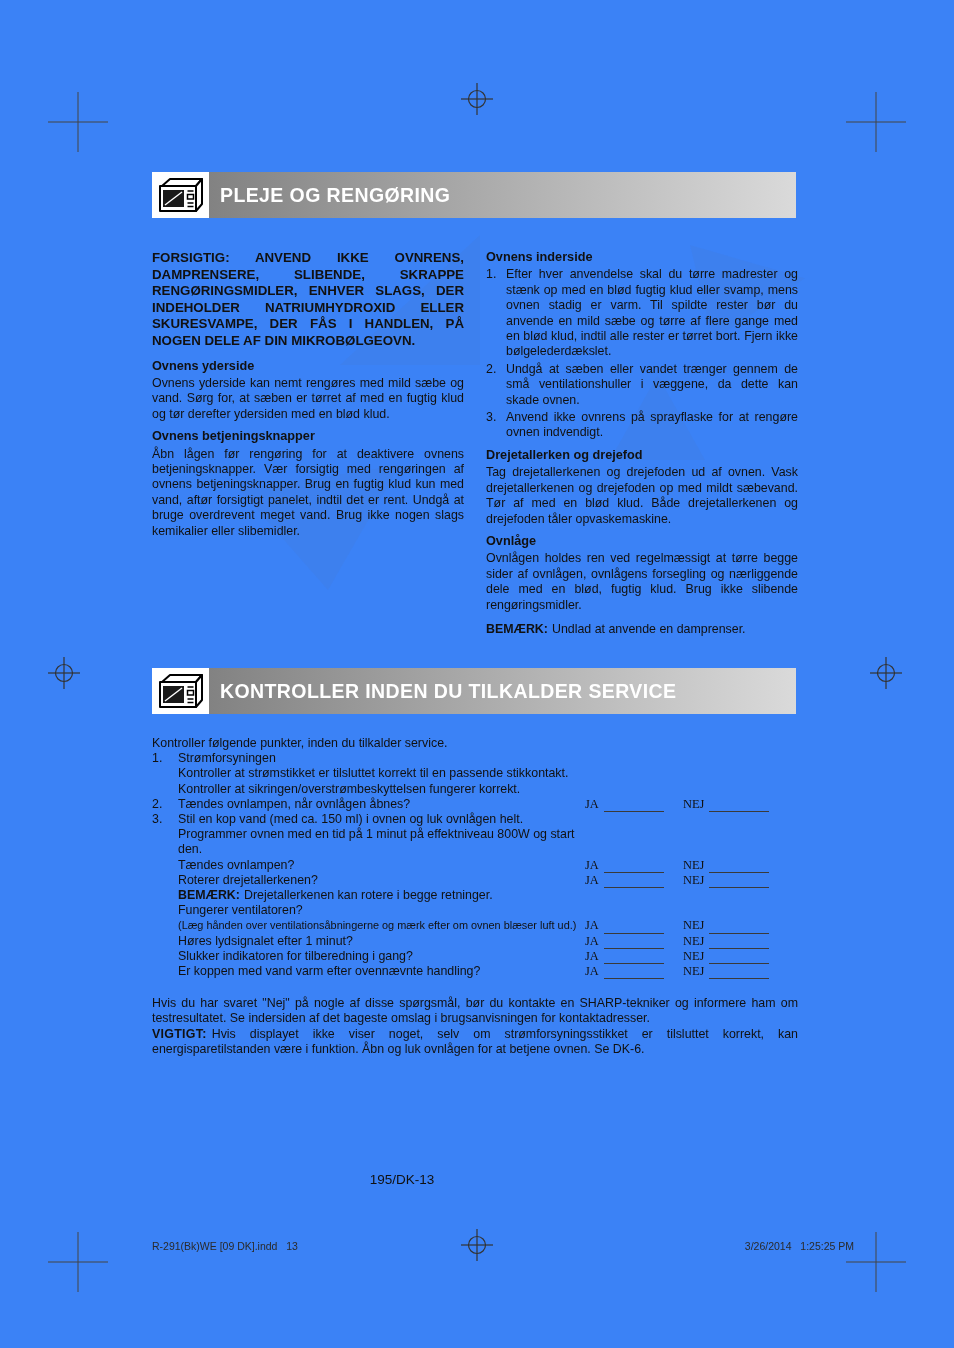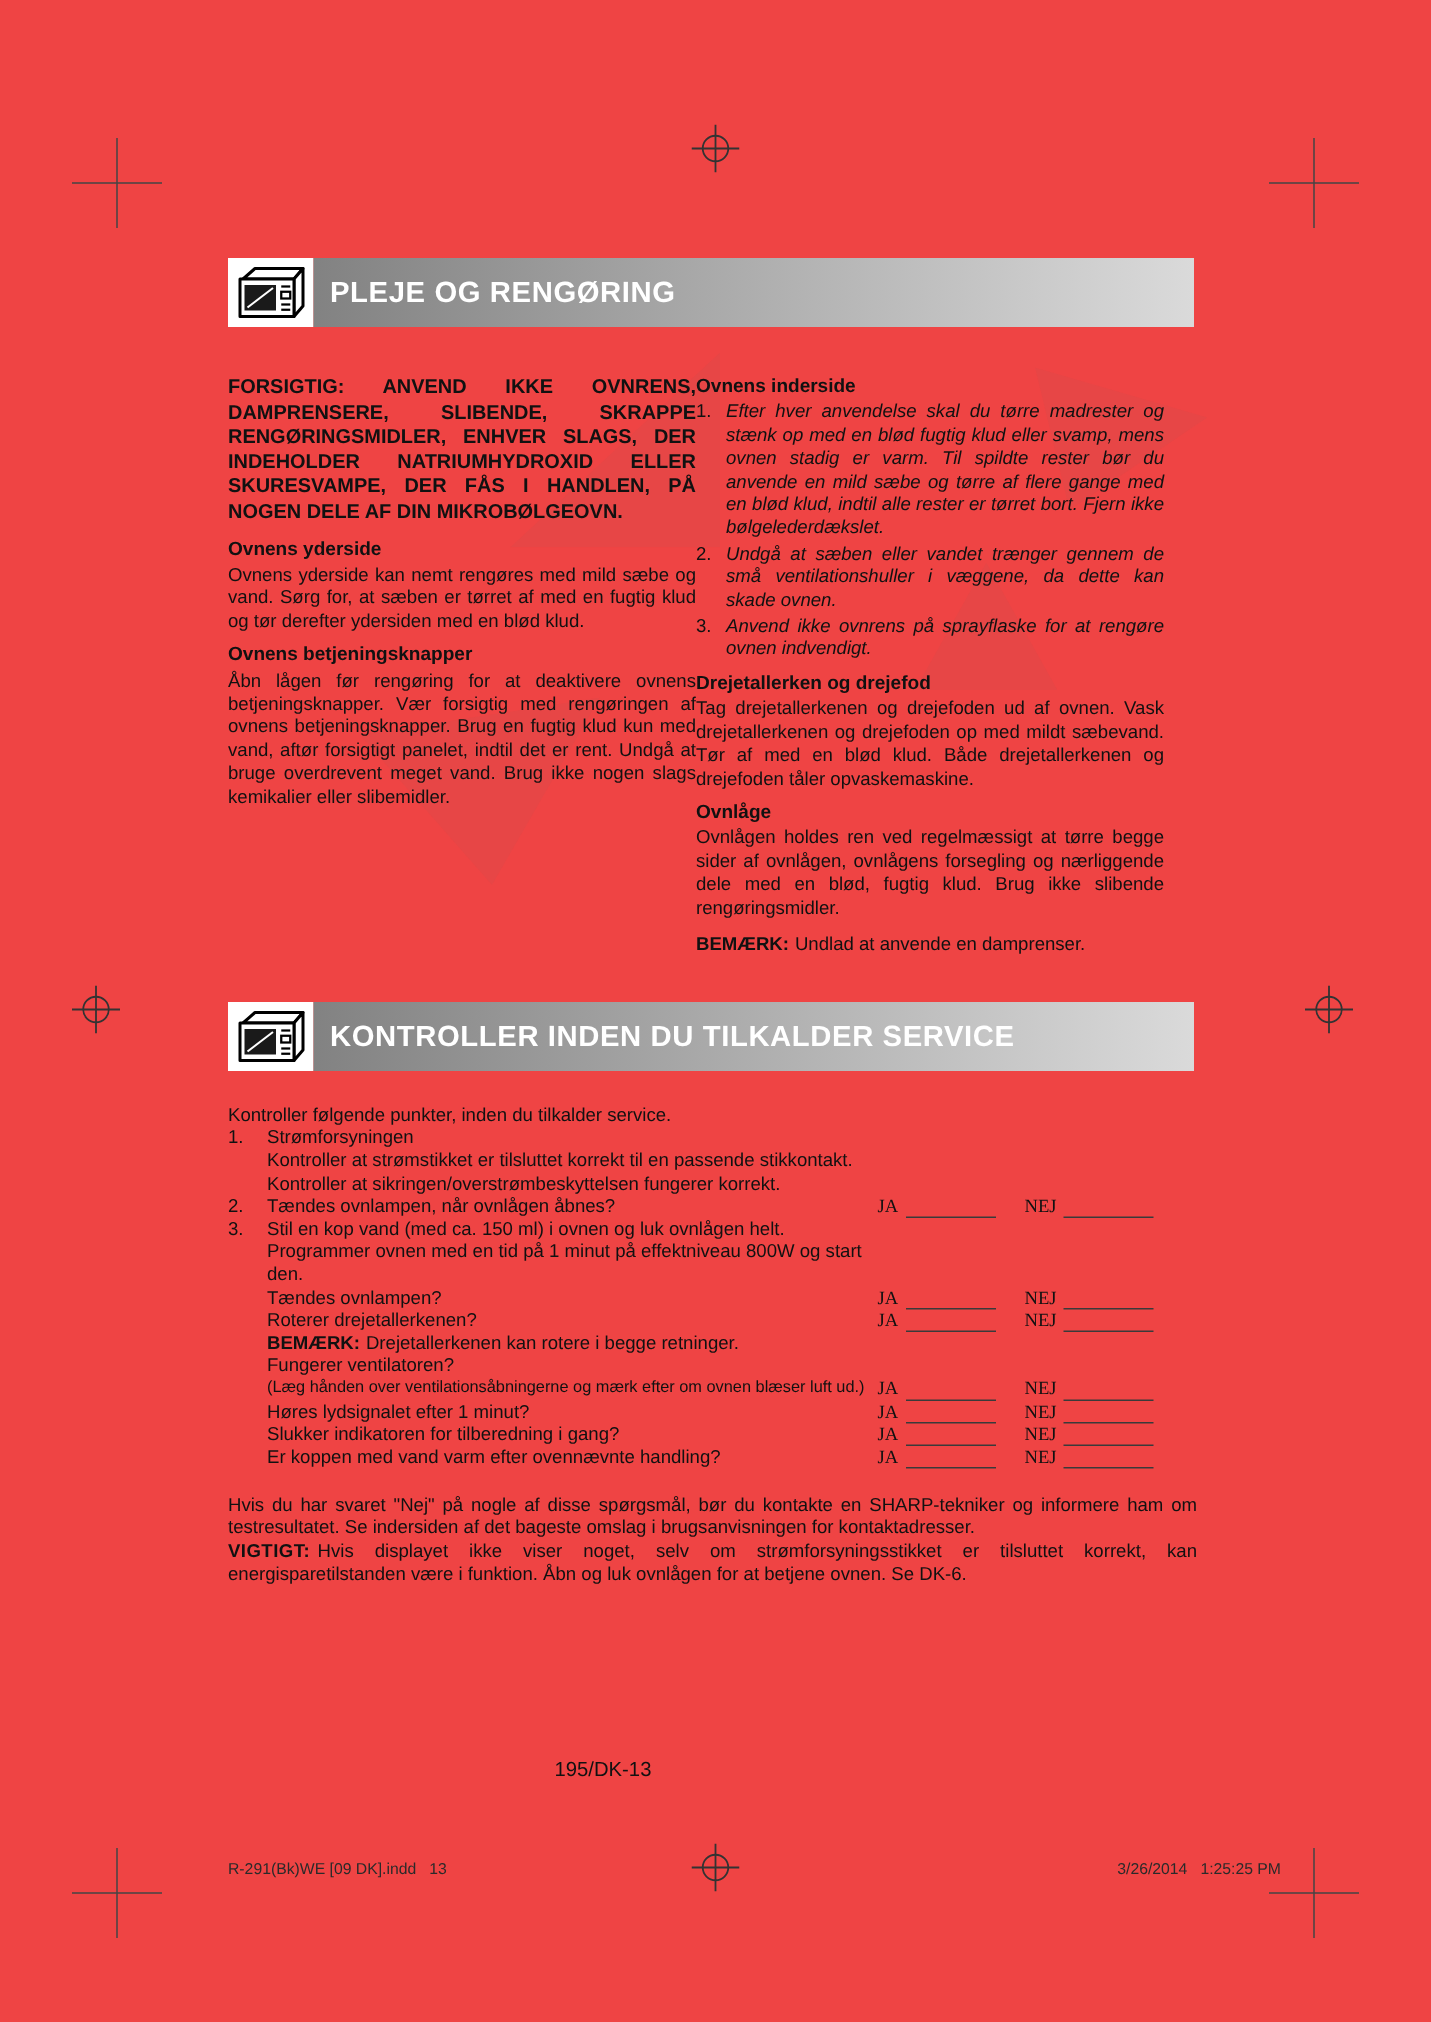--- a/index.html
+++ b/index.html
@@ -1,47 +1,47 @@
 <!DOCTYPE html>
 <html lang="da"><head>
 <meta charset="utf-8">
 <style>
   * { margin:0; padding:0; box-sizing:border-box; }
   html,body { background:#ffffff; }
   body { font-family:"Liberation Sans", sans-serif; color:#111; }
-  .page { position:relative; width:954px; height:1348px; background:#ef4444; overflow:hidden; }
+  .page { position:relative; width:954px; height:1348px; background:#3b82f6; overflow:hidden; }
 
   
   .wm { position:absolute; background:rgba(110,110,110,0.055); }
   .wm.tri1 { left:340px; top:235px; width:140px; height:130px; clip-path:polygon(0 100%,100% 0,100% 100%); }
   .wm.tri2 { left:690px; top:245px; width:115px; height:95px; clip-path:polygon(0 0,100% 35%,20% 100%); }
   .wm.tri3 { left:240px; top:465px; width:160px; height:125px; clip-path:polygon(0 20%,100% 0,55% 100%); }
   .wm.tri4 { left:610px; top:375px; width:95px; height:85px; clip-path:polygon(0 100%,50% 0,100% 100%); }
 
   
   .reg, .trim { position:absolute; }
 
   
   .banner { position:absolute; left:152px; width:644px; height:46px; display:flex; align-items:stretch; }
   .icon-box { width:57px; background:#fff; display:flex; align-items:center; justify-content:center; flex:none; }
   .bar { flex:1; background:linear-gradient(to right,#828282,#dadada); display:flex; align-items:center; padding-left:11px; }
   .bar .title { color:#ffffff; font-size:19.5px; font-weight:bold; letter-spacing:0.4px; }
 
   
-  .cols { position:absolute; left:152px; top:250px; width:646px; display:flex; font-size:12.4px; line-height:15.4px; }
+  .cols { position:absolute; left:152px; top:250px; width:646px; display:flex; gap:22px; font-size:12.4px; line-height:15.4px; }
   .col { width:312px; text-align:justify; }
   .warning  { font-weight:bold; font-size:13.3px; line-height:16.6px; margin-bottom:9px; }
   .warning2 { font-weight:bold; font-size:12.9px; line-height:16.2px; margin-bottom:8px; }
   h3.sub { font-size:12.7px; font-weight:bold; margin:7px 0 2px; text-align:left; }
   h3.sub.first { margin-top:0; }
   .col p.body { margin:0 0 4px; }
   .numlist { margin-bottom:4px; }
   .numlist .li { display:flex; margin-bottom:2px; }
   .numlist .n { width:20px; flex:none; }
-  .numlist .t { flex:1; text-align:justify;font-style:italic; }
+  .numlist .t { flex:1; text-align:justify; }
   .note { margin-top:9px; text-align:left; }
   .note b { margin-right:4px; }
 
   
   .service { position:absolute; left:152px; top:736px; width:646px; font-size:12.4px; line-height:15.2px; }
   .service .intro { margin-bottom:0; }
   .chk-row { display:flex; align-items:flex-end; }
   .chk-main { width:433px; flex:none; display:flex; align-items:baseline; }
   .chk-main.ind { padding-left:26px; }
   .chk-num { width:26px; flex:none; }

